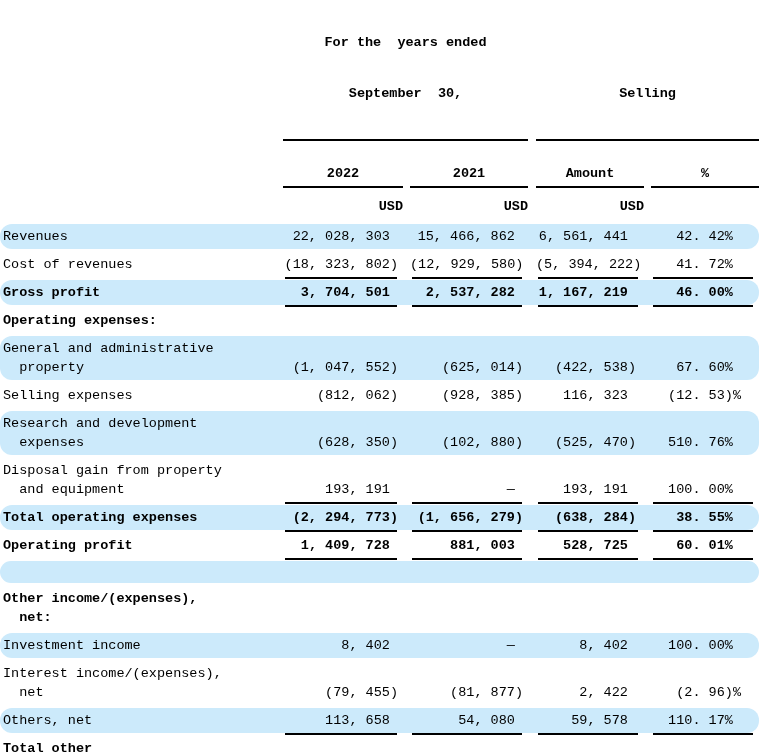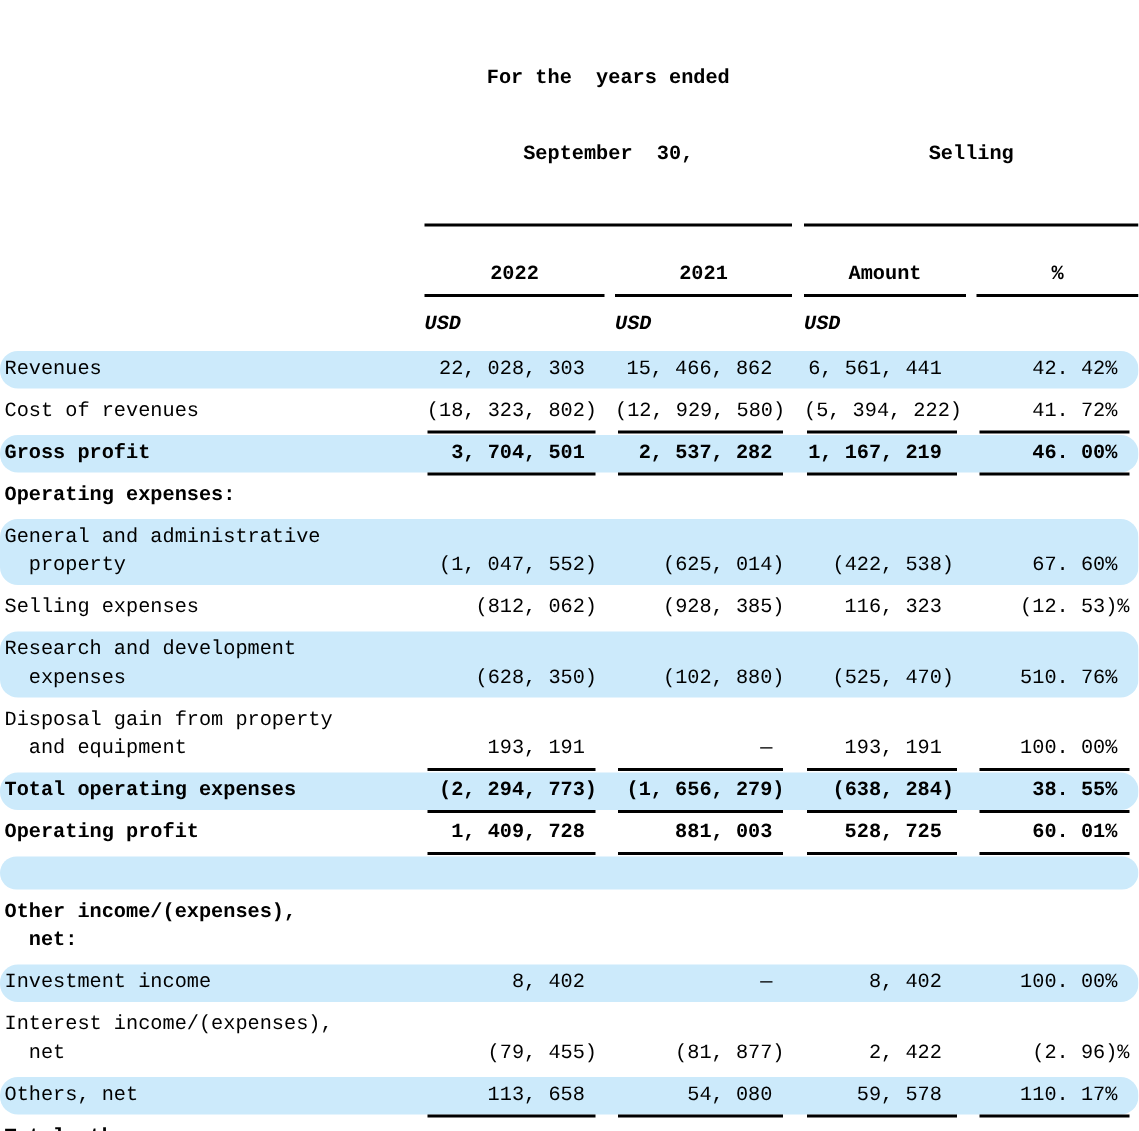--- a/index.html
+++ b/index.html
@@ -2,55 +2,55 @@
 <html><head>
 <meta charset="utf-8">
 <style>
   html,body{margin:0;padding:0;background:#fff;}
   body{width:759px;height:754px;overflow:hidden;
        font-family:"Liberation Mono","DejaVu Sans Mono",monospace;
        font-size:13.5px;color:#000;}
   .sheet{width:759px;}
 
   
-  .hdr{padding-top:10px;font-weight:bold;}
+  .hdr{font-weight:bold;}
   .hrow{display:flex;align-items:flex-end;}
   .hspacer{width:283px;flex:0 0 283px;}
   .grp{text-align:center;line-height:17px;white-space:pre;}
   .grp-period{width:245px;flex:0 0 245px;}
   .grp-gap{width:8px;flex:0 0 8px;}
   .grp-variance{width:223px;flex:0 0 223px;}
   .rulerow{margin-top:3px;}
   .rule{height:2px;background:#000;}
   .rule.p{width:245px;}
   .rule.v{width:223px;}
   .colrow{margin-top:24px;}
   .hcol{text-align:center;line-height:17px;padding-bottom:4px;
         border-bottom:2px solid #000;box-sizing:border-box;}
   .unitrow{margin-top:10px;}
-  .ucol{text-align:left;line-height:17px;border-bottom:none;padding-bottom:0;font-style:italic;}
+  .ucol{text-align:right;line-height:17px;border-bottom:none;padding-bottom:0;}
   .w1{width:120px;flex:0 0 120px;}
   .w2{width:118px;flex:0 0 118px;margin-left:7px;}
   .w3{width:108px;flex:0 0 108px;margin-left:8px;}
   .w4{width:108px;flex:0 0 108px;margin-left:7px;}
 
   
   .rows{margin-top:9px;}
   .r{display:flex;align-items:flex-end;padding:3px 0;margin-bottom:3px;
      min-height:25px;line-height:19px;box-sizing:border-box;border-radius:12px;}
   .r.sh{background:#cceafb;}
   .r.b{font-weight:bold;}
   .r.sp{min-height:22px;}
   .lbl{width:283px;flex:0 0 283px;padding-left:3px;white-space:pre-wrap;
        box-sizing:border-box;}
   .val{white-space:pre;text-align:right;position:relative;box-sizing:border-box;}
   .v1{width:120px;flex:0 0 120px;padding-right:5px;}
   .v2{width:118px;flex:0 0 118px;margin-left:7px;padding-right:5px;}
   .v3{width:108px;flex:0 0 108px;margin-left:8px;padding-right:8px;}
-  .v4{width:108px;flex:0 0 108px;margin-left:7px;padding-right:6px;}
+  .v4{width:108px;flex:0 0 108px;margin-left:7px;padding-right:18px;}
   .r.u .val::after{content:"";position:absolute;left:2px;right:6px;
        bottom:-5px;height:2px;background:#000;}
 </style>
 </head>
 <body>
 
 <div class="sheet">
 
   <div class="hdr">
 

